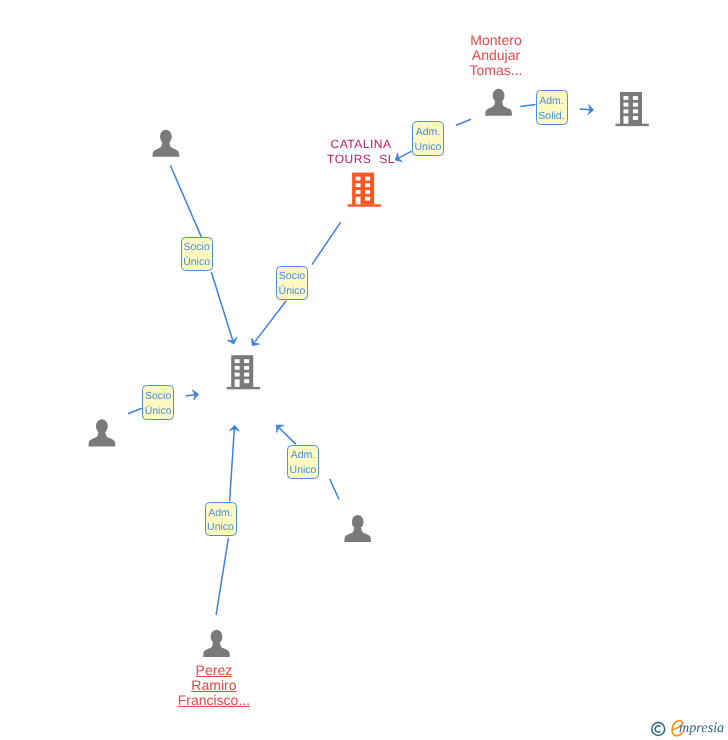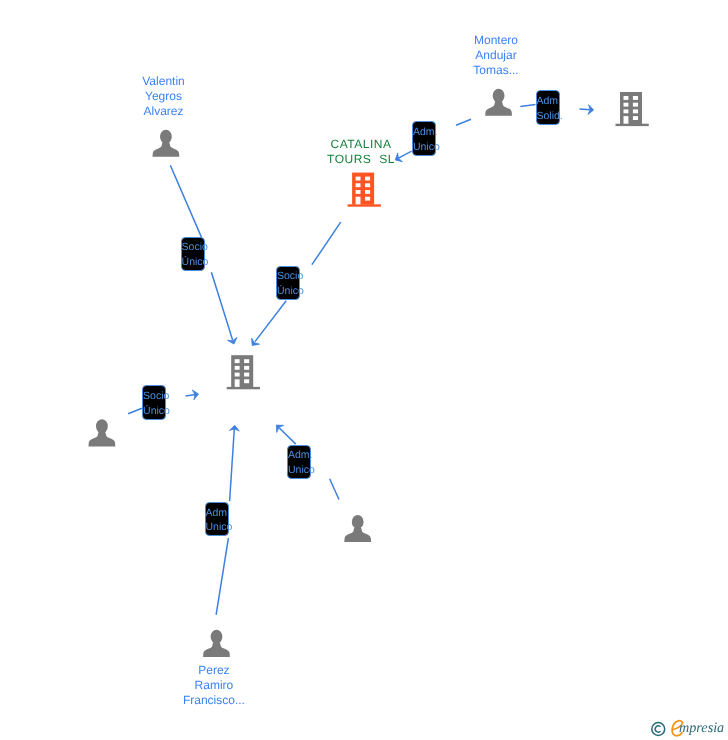--- a/index.html
+++ b/index.html
@@ -2,28 +2,28 @@
 <html><head>
 <meta charset="utf-8">
 <title>Empresia mercantile network graph</title>
 <style>
   html,body{margin:0;padding:0;}
   body{width:728px;height:740px;background:#ffffff;overflow:hidden;
        font-family:"Liberation Sans",sans-serif;
        -webkit-font-smoothing:antialiased;text-rendering:geometricPrecision;}
   #stage{position:relative;width:728px;height:740px;background:#fff;}
   svg.layer{position:absolute;left:0;top:0;width:728px;height:740px;overflow:visible;}
-  .node-label{position:absolute;text-align:center;color:#3b82f6;font-size:12px;
+  .node-label{position:absolute;text-align:center;color:#ef4444;font-size:14px;
               line-height:15px;white-space:pre-wrap;}
   .node-label.corp{color:#737373;font-size:11.5px;letter-spacing:0px;word-spacing:0.6px;}
-  .node-label.focus{font-size:12px;letter-spacing:0.5px;word-spacing:0.1px;color:#15803d;}
+  .node-label.focus{font-size:12px;letter-spacing:0.5px;word-spacing:0.1px;color:#be185d;}
   .edge-label{position:absolute;box-sizing:border-box;border:1.5px solid #4a8fe0;
-    border-radius:4.5px;background:#000000;color:#4a8fe0;font-size:10.5px;
+    border-radius:4.5px;background:#fef9c3;color:#4a8fe0;font-size:10.5px;
     line-height:14.6px;text-align:center;white-space:pre-line;
-    width:24px;height:34.4px;padding-top:2.9px;}
+    width:32px;height:34.4px;padding-top:2.9px;}
   #watermark{position:absolute;}
 </style>
 </head>
 <body>
 
 <div id="stage">
 
   <svg class="layer" id="edge-layer">
     <g stroke="#3e80df" stroke-width="1.5" fill="none">
       <path d="M 520.3 106.5 L 535.5 104.4"></path>
@@ -120,29 +120,26 @@
       <rect x="19.9" y="8" width="5.1" height="3.9" fill="#fff"></rect>
       <rect x="10.5" y="14.7" width="4.9" height="3.9" fill="#fff"></rect>
       <rect x="19.9" y="14.7" width="5.1" height="3.9" fill="#fff"></rect>
       <rect x="10.5" y="21.4" width="4.9" height="3.9" fill="#fff"></rect>
       <rect x="19.9" y="21.4" width="5.1" height="3.9" fill="#fff"></rect>
       <rect x="10.5" y="28.1" width="4.9" height="7.6" fill="#fff"></rect>
       <rect x="19.9" y="28.1" width="5.1" height="3.9" fill="#fff"></rect>
     </g>
   </svg>
 
-  <div class="node-label" style="left:113.5px;top:73.7px;width:100px;">Valentin
-Yegros
-Alvarez</div>
   <div class="node-label" style="left:446px;top:32.6px;width:100px;">Montero
 Andujar
 Tomas...</div>
   <div class="node-label focus" style="left:307.5px;top:136.5px;width:107px;">CATALINA
 TOURS  SL</div>
-  <div class="node-label" style="left:163.9px;top:662.5px;width:100px;">Perez
+  <div class="node-label" style="left:163.9px;top:662.5px;width:100px;text-decoration:underline;">Perez
 Ramiro
 Francisco...</div>
 
   <div class="edge-label" style="left:535.5px;top:90.2px;">Adm.
 Solid.</div>
   <div class="edge-label" style="left:411.9px;top:121.2px;">Adm.
 Unico</div>
   <div class="edge-label" style="left:180.6px;top:236.6px;">Socio
 Único</div>
   <div class="edge-label" style="left:276px;top:265.5px;">Socio

